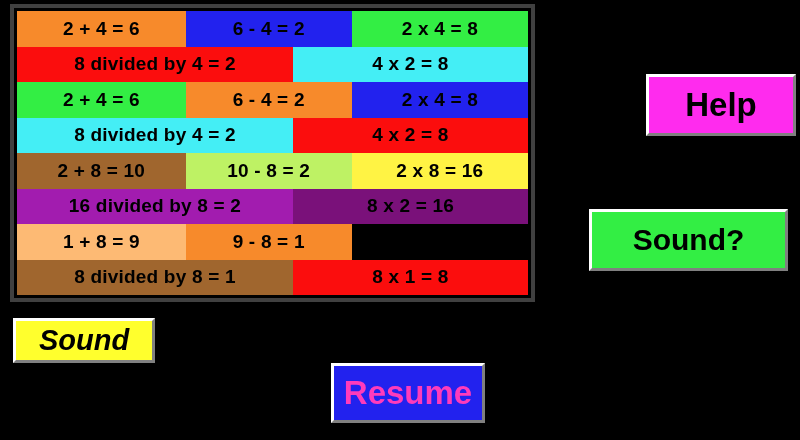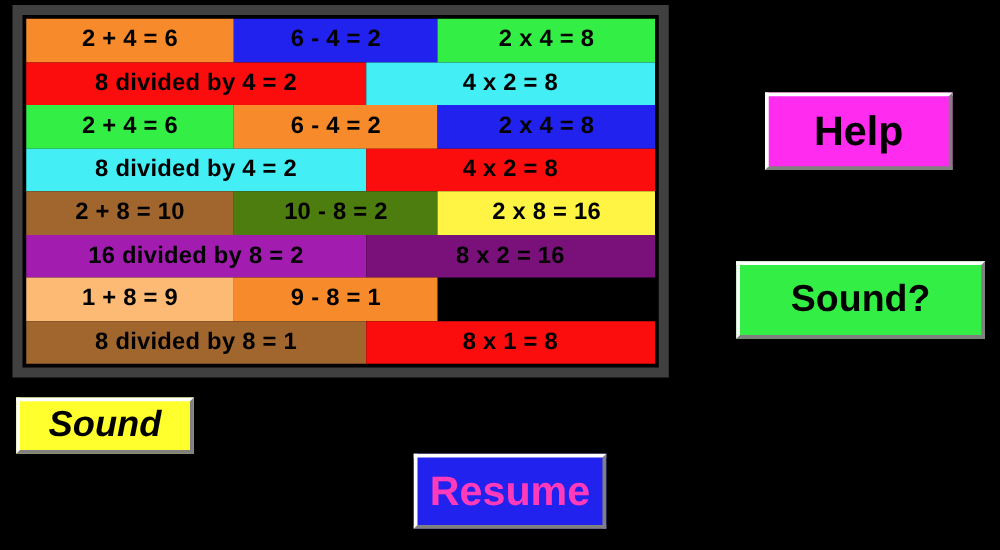--- a/index.html
+++ b/index.html
@@ -18,21 +18,21 @@
   }
 
   
   #fact-panel {
     position: absolute;
     left: 10px;
     top: 4px;
     width: 525px;
     height: 298px;
     background: #000000;
-    border: 8px solid #404040;
+    border: 4px solid #404040;
     box-sizing: border-box;
     padding: 3px;
   }
   #fact-rows {
     width: 100%;
     height: 100%;
     display: flex;
     flex-direction: column;
   }
   .fact-row {
@@ -74,21 +74,21 @@
     border-left-color: #FFFFFF;
     border-right-color: #808080;
     border-bottom-color: #808080;
     font-weight: bold;
     white-space: nowrap;
     cursor: pointer;
     user-select: none;
   }
 
   #btn-help {
-    left: 612px;
+    left: 646px;
     top: 74px;
     width: 150px;
     height: 62px;
     background: #FF2BEE;
     color: #000000;
     font-size: 33px;
   }
   #btn-sound {
     left: 589px;
     top: 209px;
@@ -138,21 +138,21 @@
           <div class="fact-cell c1" style="background: rgb(51, 238, 68);">2 + 4 = 6</div>
           <div class="fact-cell c2" style="background: rgb(247, 138, 43);">6 - 4 = 2</div>
           <div class="fact-cell c3" style="background: rgb(34, 34, 238);">2 x 4 = 8</div>
         </div>
         <div class="fact-row row-duo">
           <div class="fact-cell c1" style="background: rgb(68, 238, 245);">8 divided by 4 = 2</div>
           <div class="fact-cell c2" style="background: rgb(251, 13, 13);">4 x 2 = 8</div>
         </div>
         <div class="fact-row row-tri">
           <div class="fact-cell c1" style="background: rgb(160, 102, 46);">2 + 8 = 10</div>
-          <div class="fact-cell c2" style="background: #4d7c0f;">10 - 8 = 2</div>
+          <div class="fact-cell c2" style="background: #bef264;">10 - 8 = 2</div>
           <div class="fact-cell c3" style="background: rgb(255, 243, 68);">2 x 8 = 16</div>
         </div>
         <div class="fact-row row-duo">
           <div class="fact-cell c1" style="background: #a21caf;">16 divided by 8 = 2</div>
           <div class="fact-cell c2" style="background: rgb(122, 17, 122);">8 x 2 = 16</div>
         </div>
         <div class="fact-row row-tri">
           <div class="fact-cell c1" style="background: #fdba74;">1 + 8 = 9</div>
           <div class="fact-cell c2" style="background: rgb(247, 138, 43);">9 - 8 = 1</div>
         </div>

